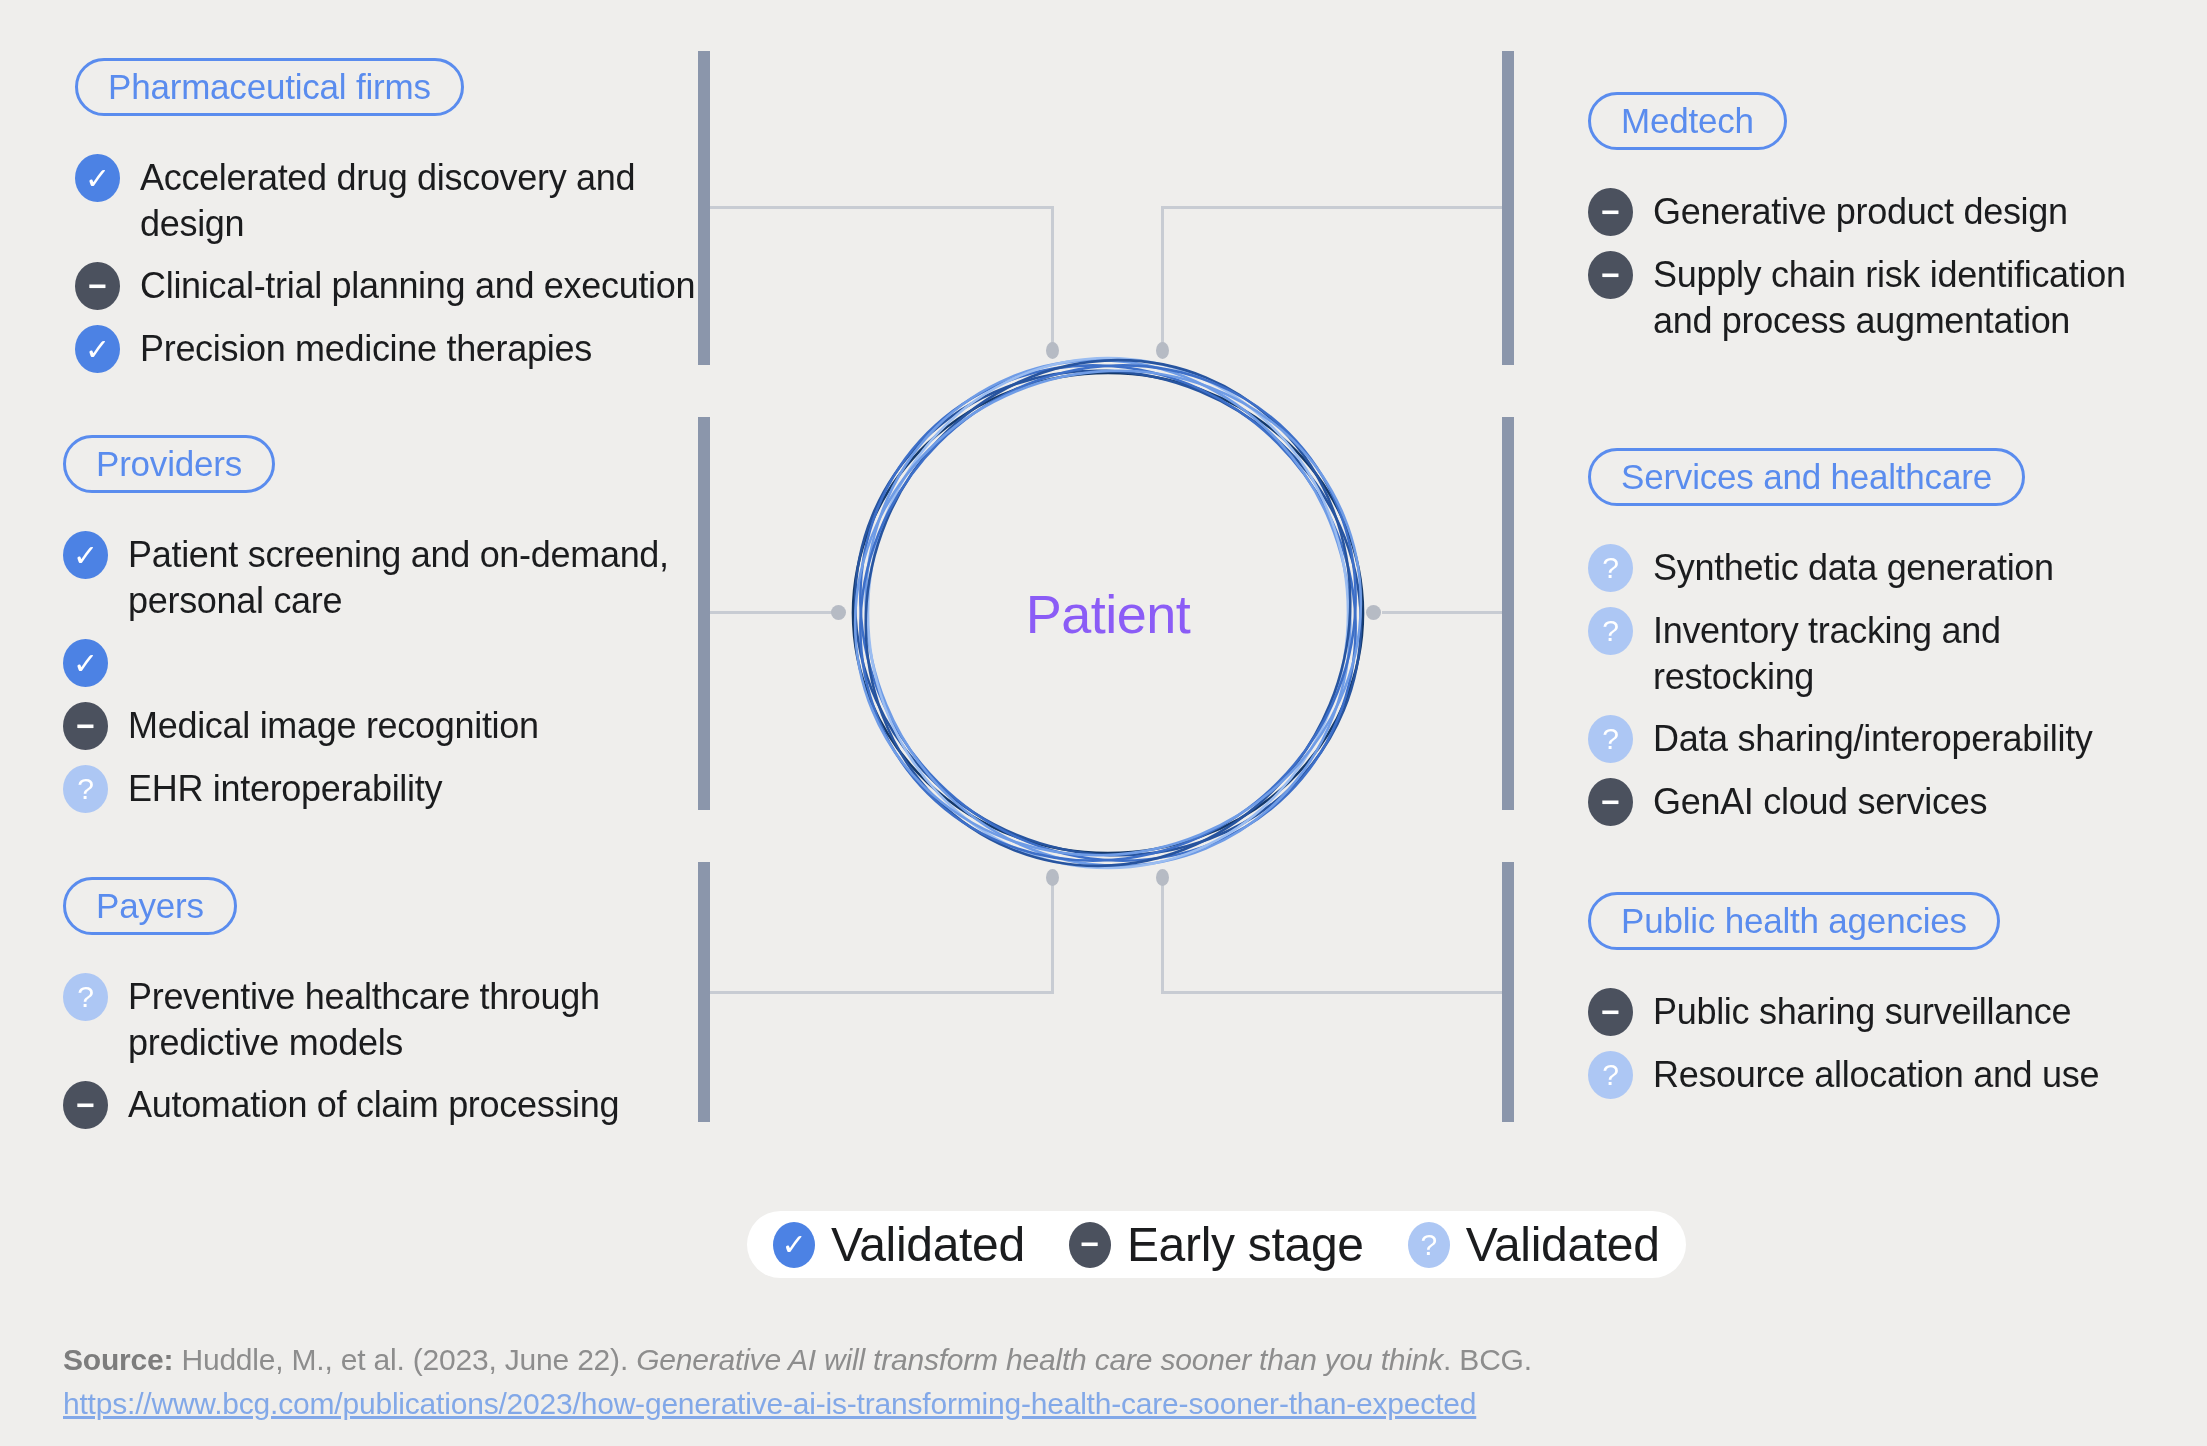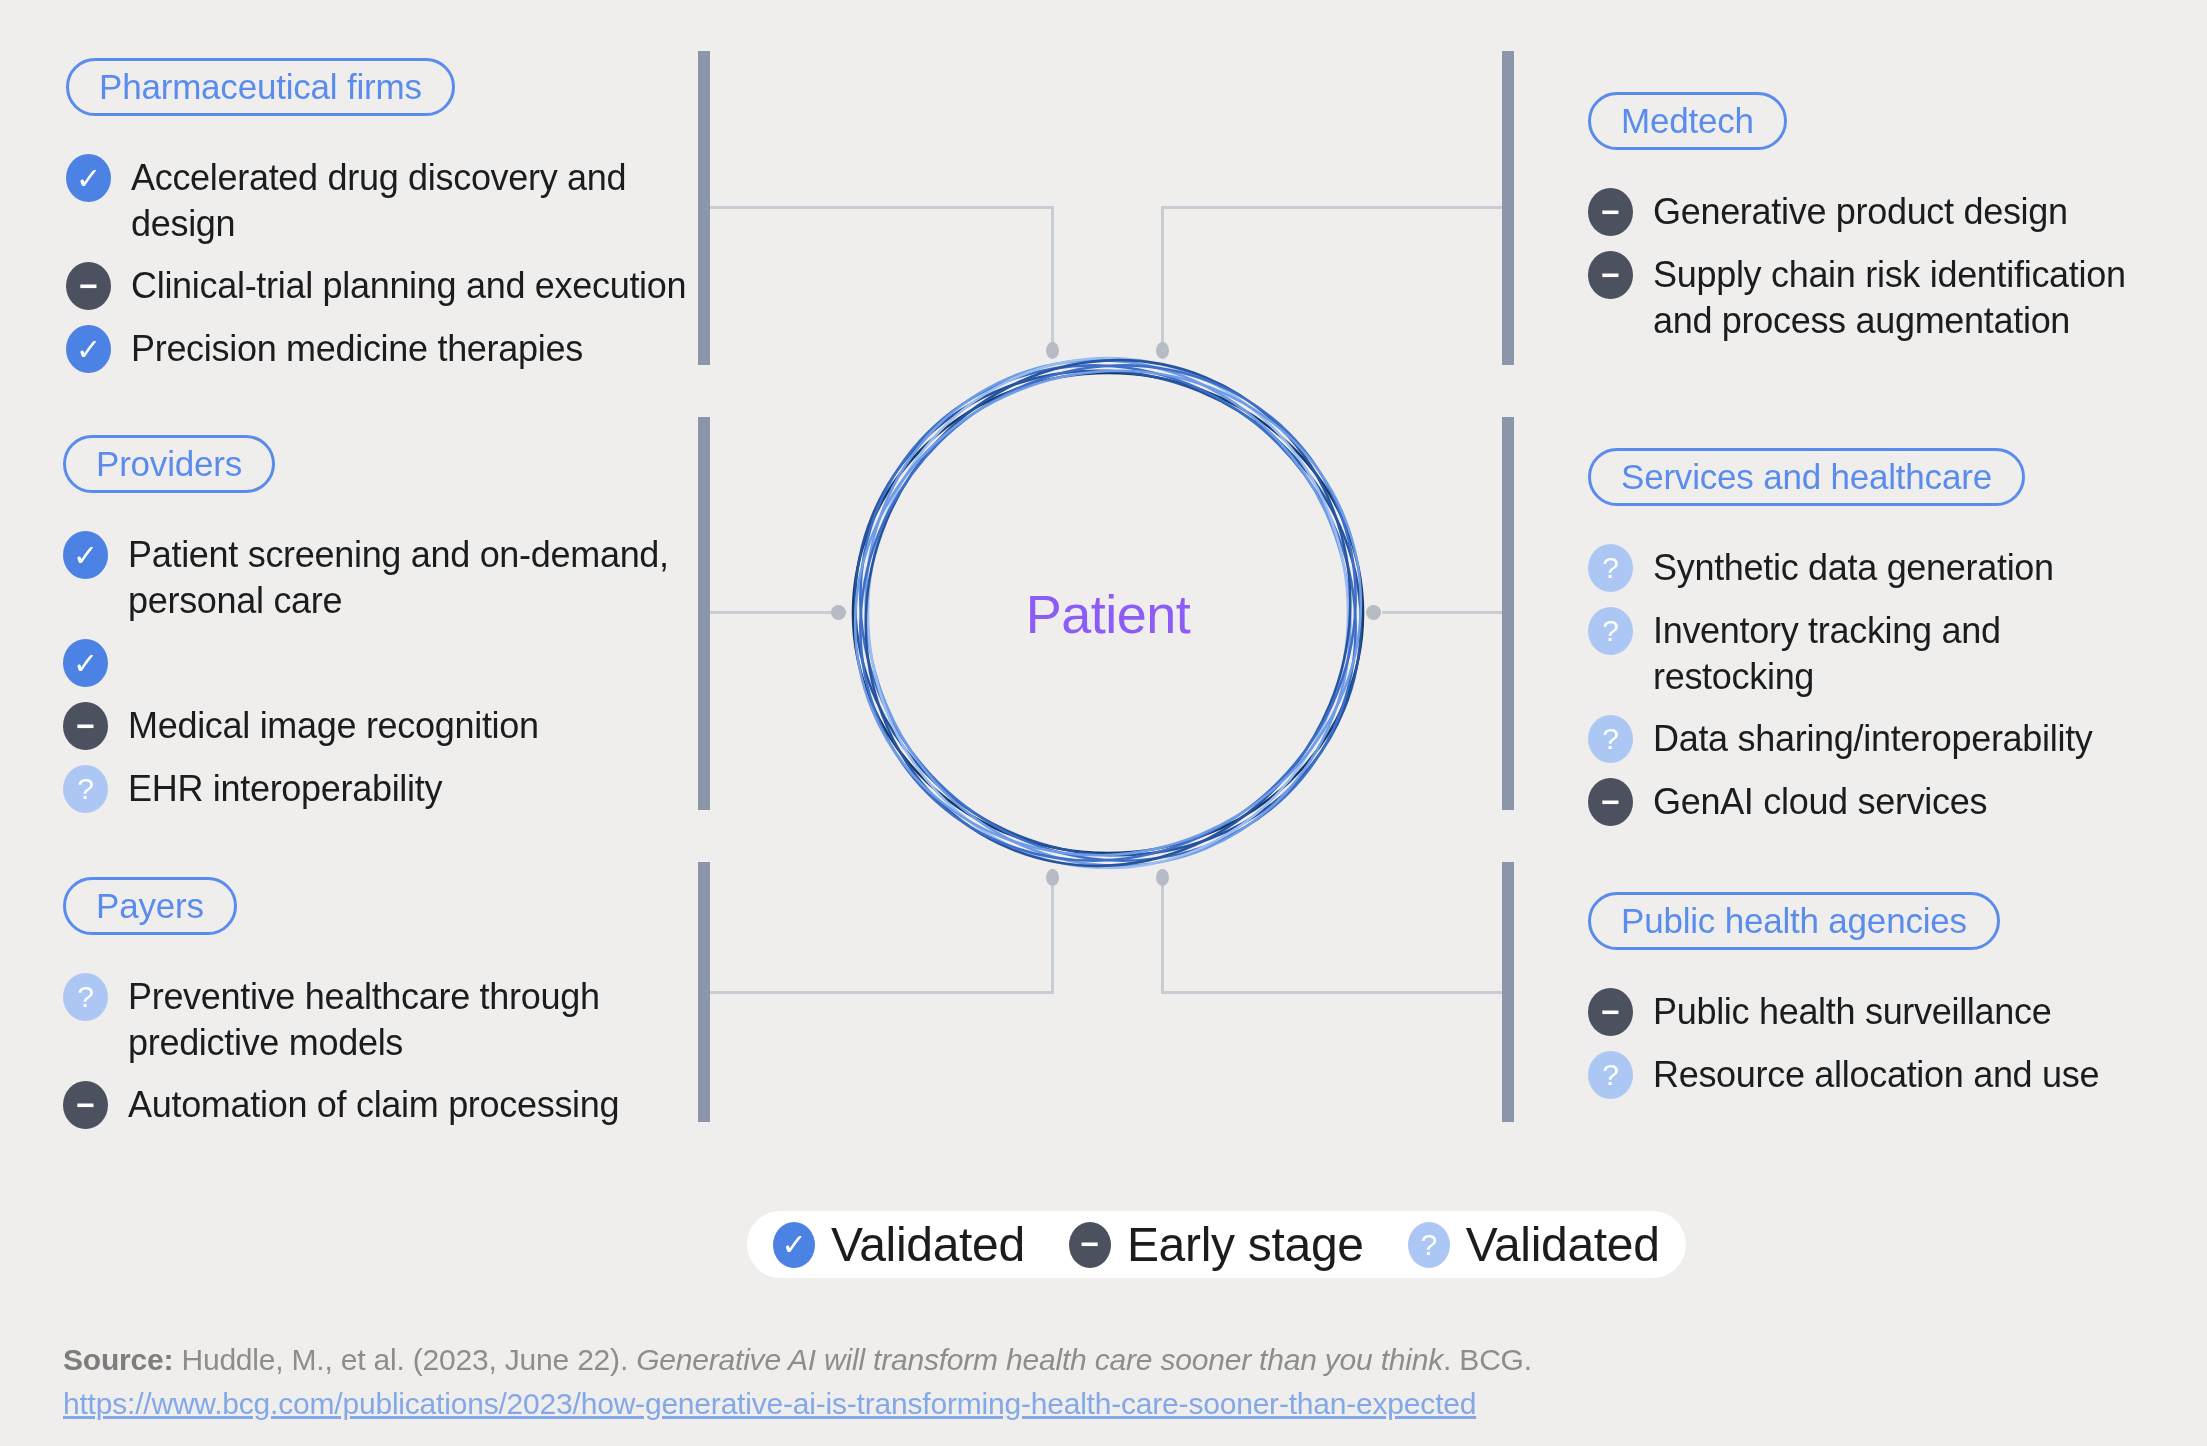--- a/index.html
+++ b/index.html
@@ -96,21 +96,21 @@
   <div class="cline v" style="left:1161px;top:882px;height:110px"></div>
   <div class="cline h" style="left:1161px;top:991px;width:341px"></div>
 
   <div class="dot" style="left:1046px;top:342px;width:13px;height:17px"></div>
   <div class="dot" style="left:1156px;top:342px;width:13px;height:17px"></div>
   <div class="dot" style="left:831px;top:605px;width:15px;height:15px"></div>
   <div class="dot" style="left:1366px;top:605px;width:15px;height:15px"></div>
   <div class="dot" style="left:1046px;top:869px;width:13px;height:17px"></div>
   <div class="dot" style="left:1156px;top:869px;width:13px;height:17px"></div>
 
-  <section class="group left" style="left:66px;top:58px">
+  <section class="group left" style="left:75px;top:58px">
     <div class="pill">
       <span>Pharmaceutical firms</span>
     </div>
     <ul class="items">
     <li>
       <span class="badge validated">✓</span>
       <span class="item-text">Accelerated drug discovery and design</span>
     </li>
 
     <li>
@@ -212,21 +212,21 @@
   </ul>
   </section>
 
   <section class="group right" style="left:1588px;top:892px">
     <div class="pill">
       <span>Public health agencies</span>
     </div>
     <ul class="items">
     <li>
       <span class="badge early">−</span>
-      <span class="item-text">Public health surveillance</span>
+      <span class="item-text">Public sharing surveillance</span>
     </li>
 
     <li>
       <span class="badge conceptual">?</span>
       <span class="item-text">Resource allocation and use</span>
     </li>
   </ul>
   </section>
 
   <div class="legend">

